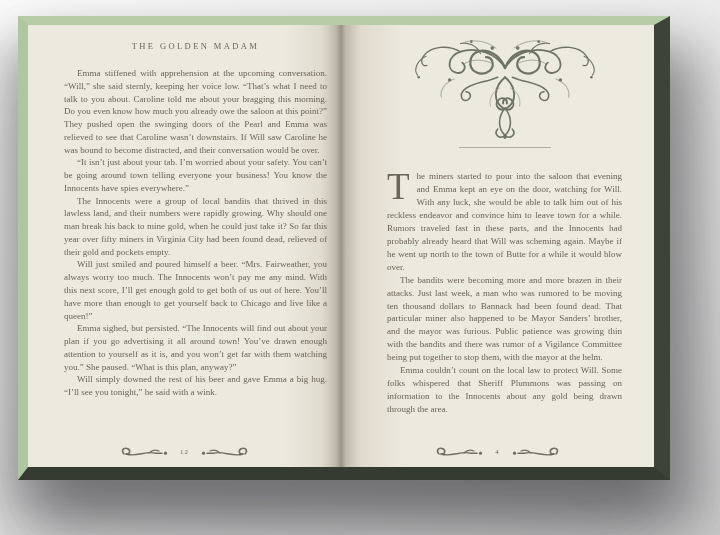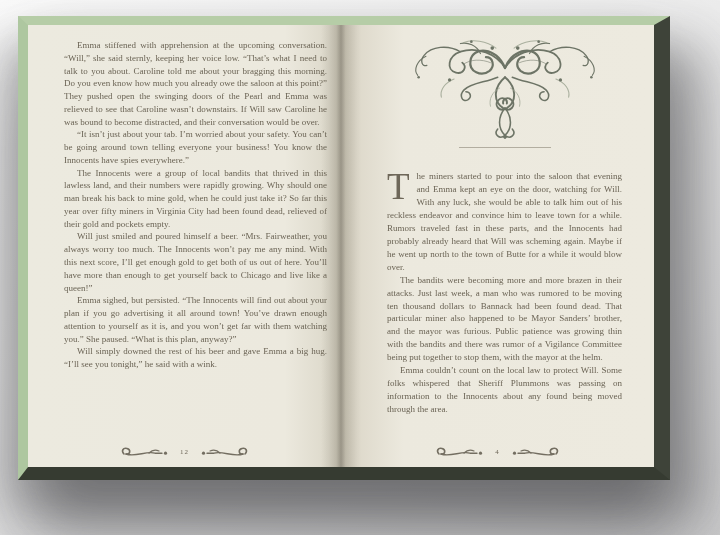--- a/index.html
+++ b/index.html
@@ -74,20 +74,21 @@
   .page-number{font-size:7px;color:#6d6658;letter-spacing:1px;}
   .flourish{opacity:.85;}
 </style>
 </head>
 <body>
 
 <div class="book">
   <div class="pages">
 
     <div class="page left">
+      <div class="running-header">THE GOLDEN MADAM</div>
       <div class="bodytext">
         <p>Emma stiffened with apprehension at the upcoming conversation. “Will,” she said sternly, keeping her voice low. “That’s what I need to talk to you about. Caroline told me about your bragging this morning. Do you even know how much you already owe the saloon at this point?” They pushed open the swinging doors of the Pearl and Emma was relieved to see that Caroline wasn’t downstairs. If Will saw Caroline he was bound to become distracted, and their conversation would be over.</p>
         <p>“It isn’t just about your tab. I’m worried about your safety. You can’t be going around town telling everyone your business! You know the Innocents have spies everywhere.”</p>
         <p>The Innocents were a group of local bandits that thrived in this lawless land, and their numbers were rapidly growing. Why should one man break his back to mine gold, when he could just take it? So far this year over fifty miners in Virginia City had been found dead, relieved of their gold and pockets empty.</p>
         <p>Will just smiled and poured himself a beer. “Mrs. Fairweather, you always worry too much. The Innocents won’t pay me any mind. With this next score, I’ll get enough gold to get both of us out of here. You’ll have more than enough to get yourself back to Chicago and live like a queen!”</p>
         <p>Emma sighed, but persisted. “The Innocents will find out about your plan if you go advertising it all around town! You’ve drawn enough attention to yourself as it is, and you won’t get far with them watching you.” She paused. “What is this plan, anyway?”</p>
         <p>Will simply downed the rest of his beer and gave Emma a big hug. “I’ll see you tonight,” he said with a wink.</p>
       </div>
       <div class="page-footer">
         <svg class="flourish" width="52" height="12" viewBox="0 0 52 12">
@@ -137,21 +138,21 @@
             <circle cx="110" cy="112" r="1.6" fill="#6d7466"></circle>
           </g>
         </defs>
         <use href="#halfOrn"></use>
         <use href="#halfOrn" transform="translate(220,0) scale(-1,1)"></use>
       </svg>
       <div class="chapter-divider"></div>
       <div class="bodytext">
         <p class="no-indent"><span class="dropcap">T</span><span>he miners started to pour into the saloon that evening and Emma kept an eye on the door, watching for Will. With any luck, she would be able to talk him out of his reckless endeavor and convince him to leave town for a while. Rumors traveled fast in these parts, and the Innocents had probably already heard that Will was scheming again. Maybe if he went up north to the town of Butte for a while it would blow over.</span></p>
         <p>The bandits were becoming more and more brazen in their attacks. Just last week, a man who was rumored to be moving ten thousand dollars to Bannack had been found dead. That particular miner also happened to be Mayor Sanders’ brother, and the mayor was furious. Public patience was growing thin with the bandits and there was rumor of a Vigilance Committee being put together to stop them, with the mayor at the helm.</p>
-        <p>Emma couldn’t count on the local law to protect Will. Some folks whispered that Sheriff Plummons was passing on information to the Innocents about any found being moved through the area.</p>
+        <p>Emma couldn’t count on the local law to protect Will. Some folks whispered that Sheriff Plummons was passing on information to the Innocents about any gold being drawn through the area.</p>
       </div>
       <div class="page-footer">
         <svg class="flourish" width="52" height="12" viewBox="0 0 52 12">
           <g stroke="#5f594c" fill="none" stroke-linecap="round">
             <path stroke-width="1.6" d="M5 8 C2 5 4 1.5 8 2.5 C12 3.5 11.5 8.5 7 8"></path>
             <path stroke-width="1.4" d="M7 8 C16 11.5 28 4.5 36 7.2 L43 7.2"></path>
             <path stroke-width="1.2" d="M30 7 C33 4 37 3.6 40 5"></path>
           </g>
           <circle cx="46.5" cy="7.2" r="1.6" fill="#5f594c"></circle>
         </svg>

